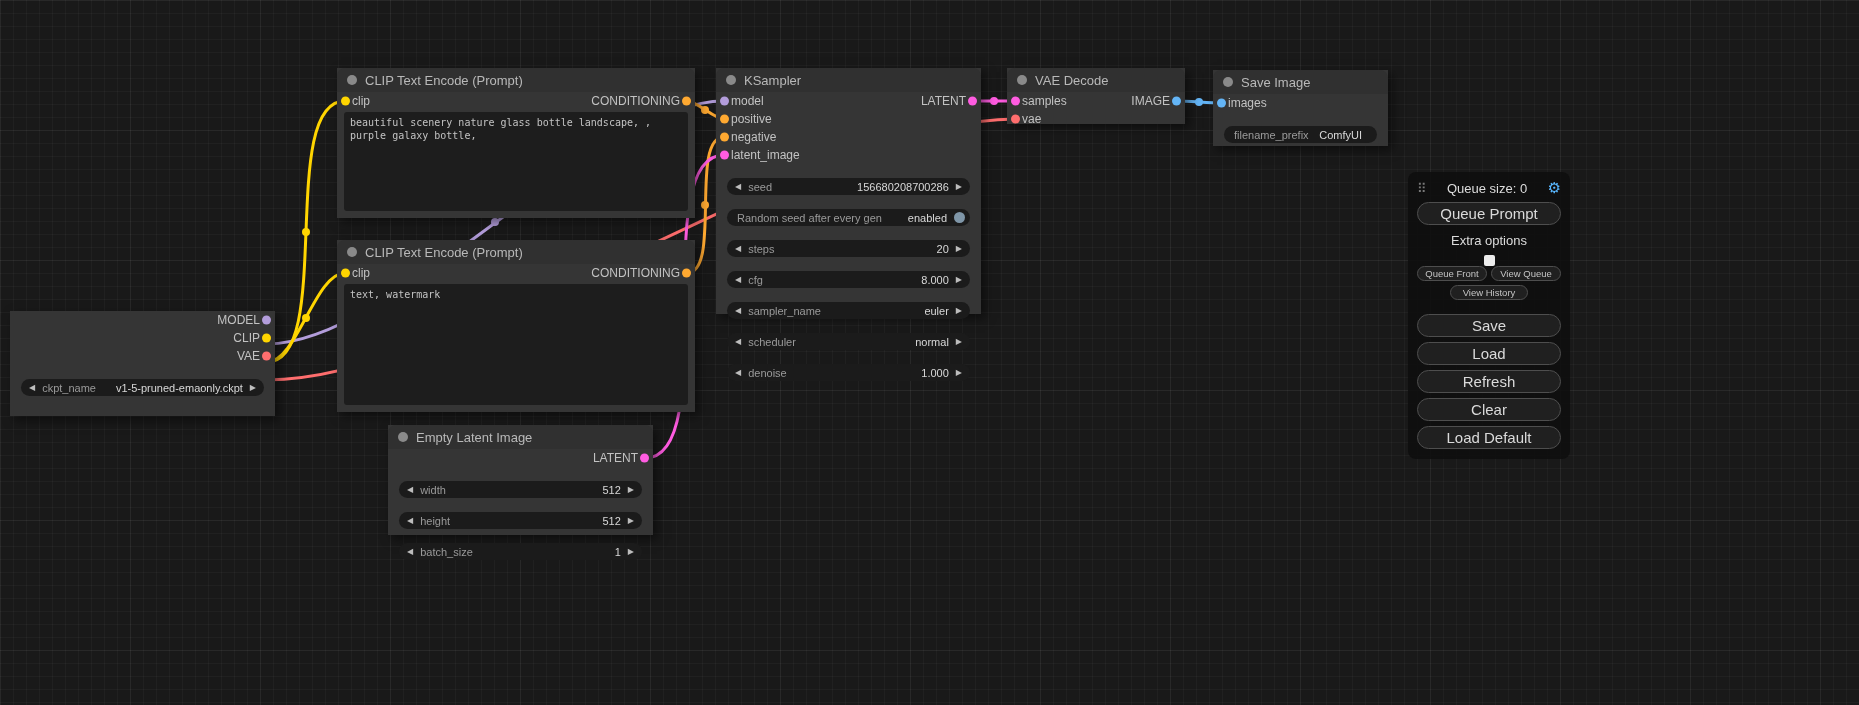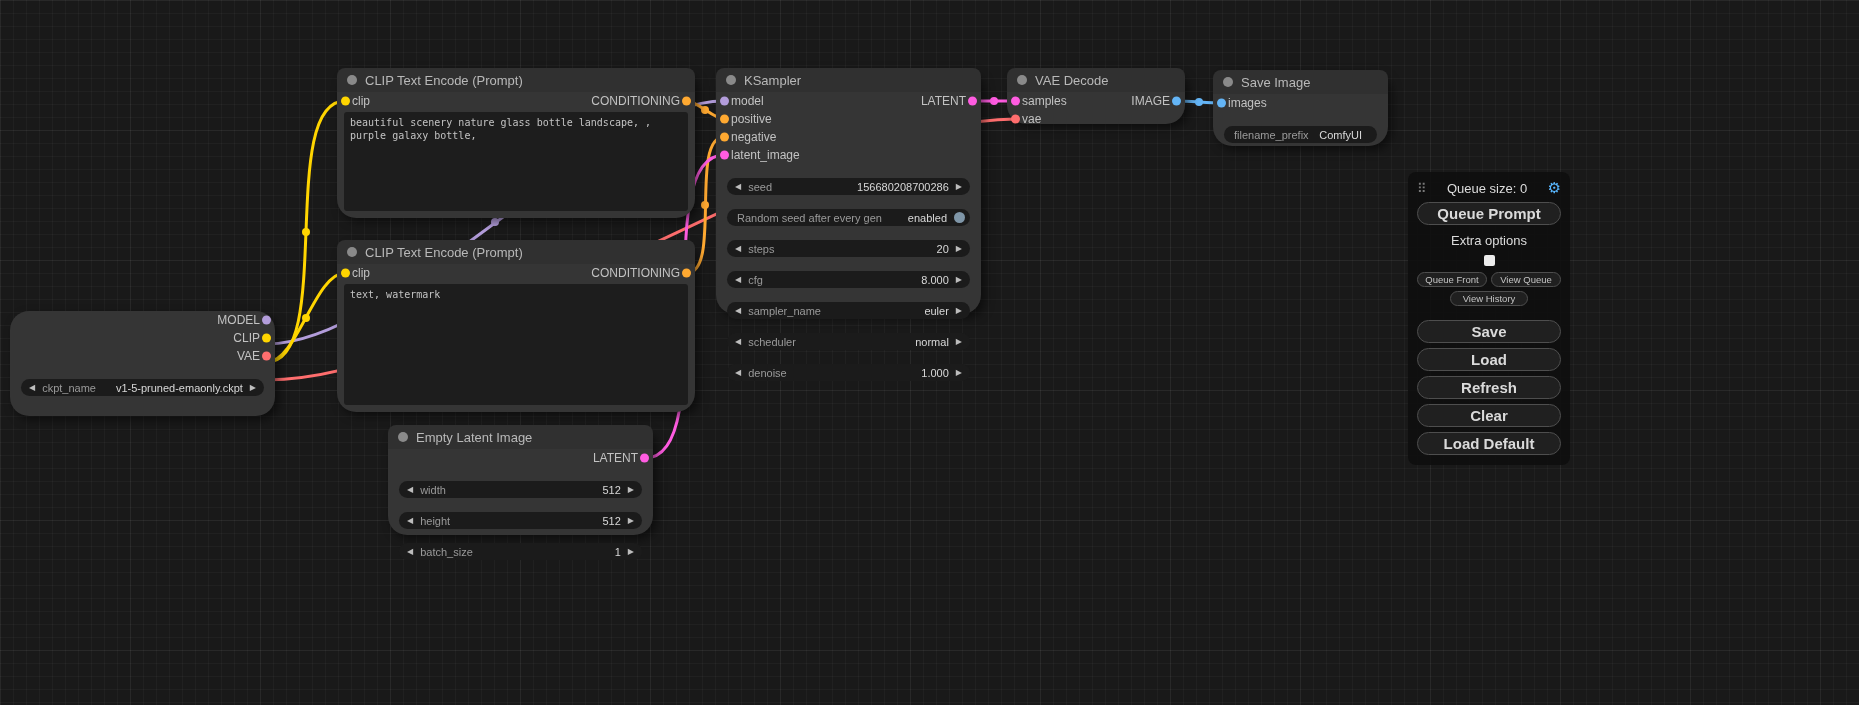--- a/index.html
+++ b/index.html
@@ -9,21 +9,21 @@
     background-image:
       linear-gradient(rgba(255,255,255,0.035) 1px, transparent 1px),
       linear-gradient(90deg, rgba(255,255,255,0.035) 1px, transparent 1px),
       linear-gradient(rgba(255,255,255,0.03) 1px, transparent 1px),
       linear-gradient(90deg, rgba(255,255,255,0.03) 1px, transparent 1px);
     background-size: 130px 130px, 130px 130px, 13px 13px, 13px 13px;
   }
   svg.wires { position:absolute; left:0; top:0; z-index:1; }
   .wire { fill:none; stroke-width:3; stroke-linecap:round; }
 
-  .node { position:absolute; z-index:2; background:#353535; border-radius:19px;
+  .node { position:absolute; z-index:2; background:#353535; border-radius:0;
           box-shadow:4px 4px 10px rgba(0,0,0,0.5); }
   .node-title { height:24px; display:flex; align-items:center; gap:8px; padding:0 10px;
                 background:#303030; border-radius:8px 8px 0 0; }
   .collapse-dot { width:10px; height:10px; border-radius:50%; background:#8a8a8a; flex:0 0 auto; }
   .title-text { font-size:13px; color:#b9b9b9; white-space:nowrap; }
 
   .slot-row { position:relative; height:18px; display:flex; align-items:center;
               padding:0 15px; font-size:12px; color:#c2c2c2; }
   .slot-row.right { justify-content:flex-end; }
   .slot-row .spacer { flex:1; }
@@ -46,25 +46,25 @@
 
   .queue-panel { position:absolute; left:1408px; top:172px; width:162px; z-index:5;
                  background:rgba(14,14,14,0.88); border-radius:8px; padding:7px 9px 10px; }
   .qp-header { display:flex; align-items:center; height:18px; color:#dcdcdc; font-size:13px; }
   .drag-handle { color:#787878; font-size:13px; cursor:grab; }
   .qp-title { flex:1; text-align:center; }
   .gear { font-size:15px; cursor:pointer; }
   .btn { display:block; width:100%; background:#202020; border:1px solid #4e4e4e;
          border-radius:12px; color:#dadada; text-align:center; cursor:pointer;
          font-family:"Liberation Sans", sans-serif; }
-  .btn.big { font-size:15px; padding:2px 0; margin-top:5px;font-weight:bold; }
+  .btn.big { font-size:15px; padding:2px 0; margin-top:5px; }
   .extra-row { display:flex; align-items:center; justify-content:center; gap:7px;
                margin-top:8px; color:#dcdcdc; font-size:13px;flex-direction:column; }
   .checkbox { width:11px; height:11px; background:#ececec; border-radius:2px; cursor:pointer; }
-  .small-row { display:flex; gap:4px; margin-top:6px; }
+  .small-row { display:flex; gap:4px; }
   .btn.small { font-size:9.5px; padding:1px 2px; border-radius:8px; flex:1; color:#c4c4c4; }
   .btn.small-center { font-size:9.5px; padding:1px 12px; border-radius:8px;
                       width:auto; margin:4px auto 0; color:#c4c4c4; }
   .group-gap { height:9px; }
 </style>
 </head>
 <body>
 
 <div class="canvas">
 

